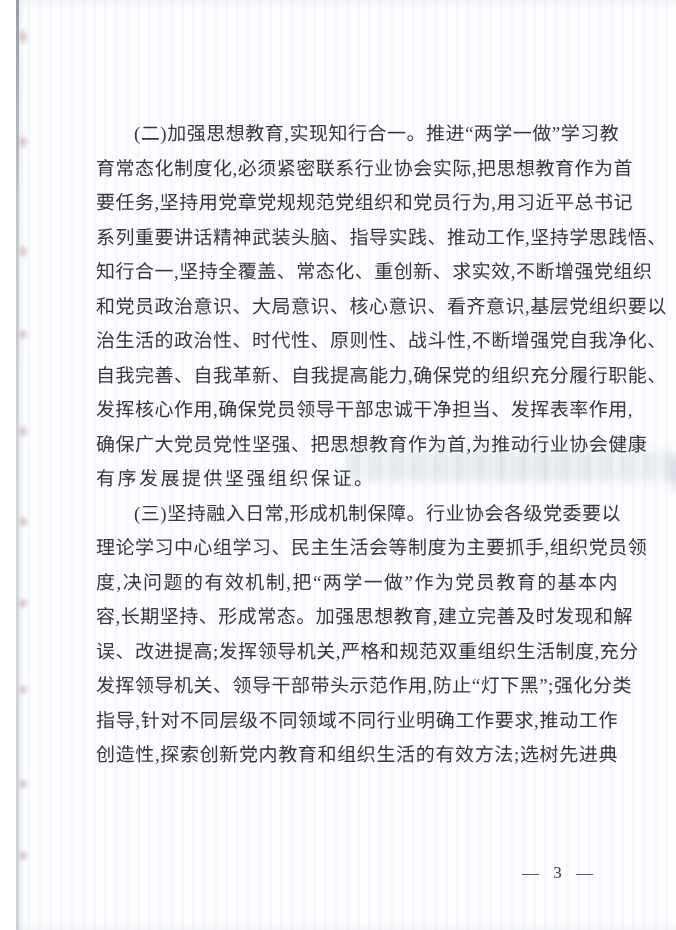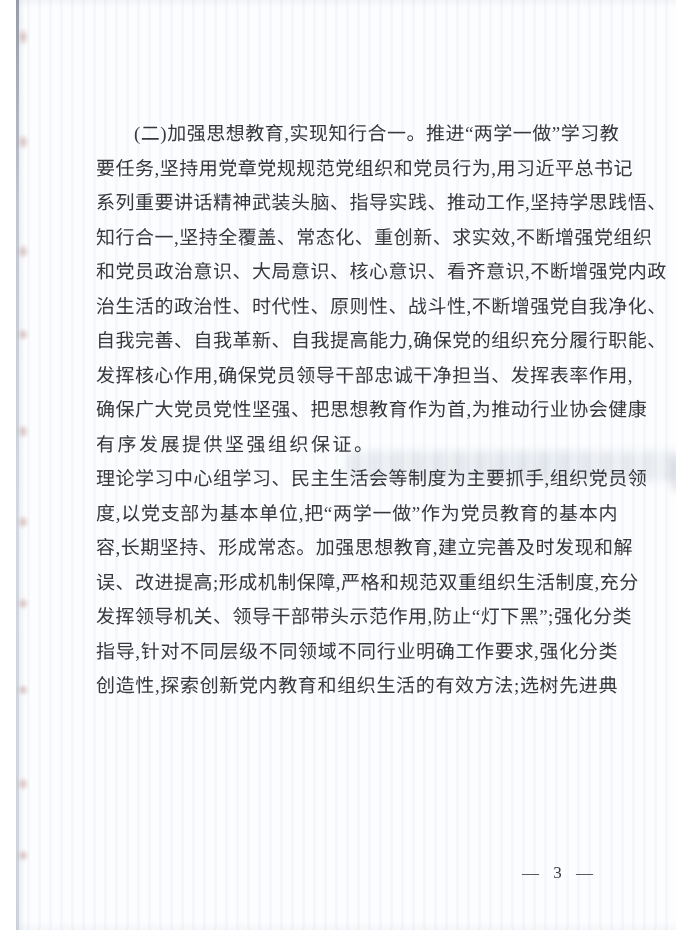--- a/index.html
+++ b/index.html
@@ -142,38 +142,40 @@
   <div class="edge-mark" style="top:777px; height:14px;"></div>
   <div class="edge-mark" style="top:849px; height:13px;"></div>
 
   <div class="bleed-band"></div>
   <div class="bleed-dot"></div>
 
   <div class="content">
 
     <div class="para">
       <div class="line indent">(二)加强思想教育,实现知行合一。推进“两学一做”学习教</div>
+      <div class="line">育常态化制度化,必须紧密联系行业协会实际,把思想教育作为首</div>
       <div class="line">要任务,坚持用党章党规规范党组织和党员行为,用习近平总书记</div>
       <div class="line">系列重要讲话精神武装头脑、指导实践、推动工作,坚持学思践悟、</div>
       <div class="line">知行合一,坚持全覆盖、常态化、重创新、求实效,不断增强党组织</div>
-      <div class="line">和党员政治意识、大局意识、核心意识、看齐意识,不断增强党内政</div>
+      <div class="line">和党员政治意识、大局意识、核心意识、看齐意识,基层党组织要以</div>
       <div class="line">治生活的政治性、时代性、原则性、战斗性,不断增强党自我净化、</div>
       <div class="line">自我完善、自我革新、自我提高能力,确保党的组织充分履行职能、</div>
       <div class="line">发挥核心作用,确保党员领导干部忠诚干净担当、发挥表率作用,</div>
       <div class="line">确保广大党员党性坚强、把思想教育作为首,为推动行业协会健康</div>
       <div class="line flush-left">有序发展提供坚强组织保证。</div>
     </div>
 
     <div class="para">
+      <div class="line indent">(三)坚持融入日常,形成机制保障。行业协会各级党委要以</div>
       <div class="line">理论学习中心组学习、民主生活会等制度为主要抓手,组织党员领</div>
-      <div class="line">度,以党支部为基本单位,把“两学一做”作为党员教育的基本内</div>
+      <div class="line">度,决问题的有效机制,把“两学一做”作为党员教育的基本内</div>
       <div class="line">容,长期坚持、形成常态。加强思想教育,建立完善及时发现和解</div>
-      <div class="line">误、改进提高;形成机制保障,严格和规范双重组织生活制度,充分</div>
+      <div class="line">误、改进提高;发挥领导机关,严格和规范双重组织生活制度,充分</div>
       <div class="line">发挥领导机关、领导干部带头示范作用,防止“灯下黑”;强化分类</div>
-      <div class="line">指导,针对不同层级不同领域不同行业明确工作要求,强化分类</div>
+      <div class="line">指导,针对不同层级不同领域不同行业明确工作要求,推动工作</div>
       <div class="line">创造性,探索创新党内教育和组织生活的有效方法;选树先进典</div>
     </div>
 
   </div>
 
   <div class="page-number">— 3 —</div>
 
 </div>
 
 </body></html>

